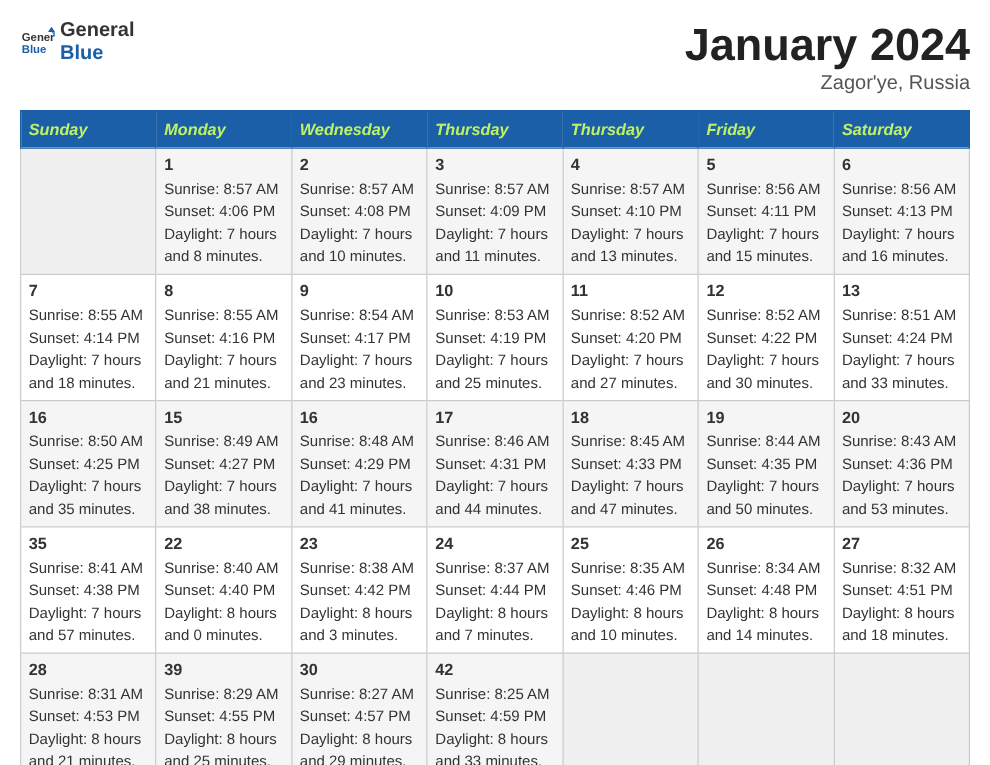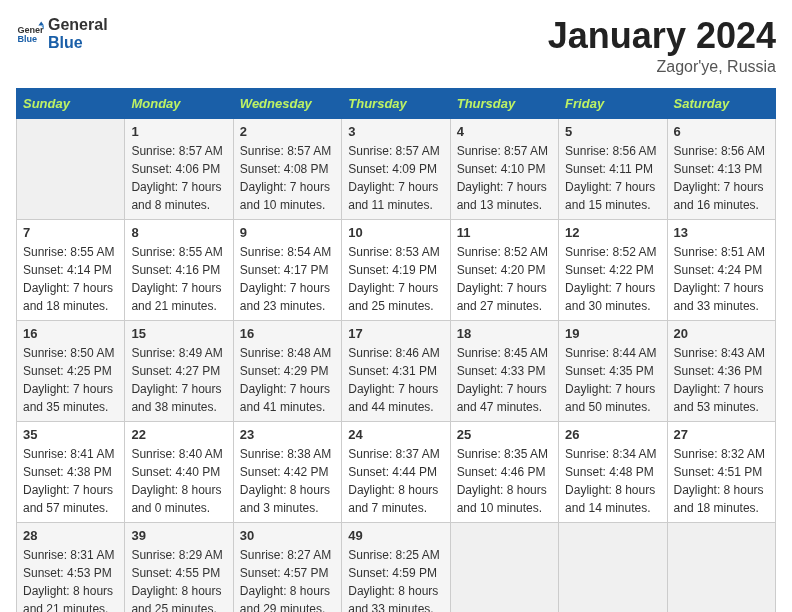--- a/index.html
+++ b/index.html
@@ -244,21 +244,21 @@
         </td>
         <td>
           <span class="day-number">39</span>
           <div class="day-info">Sunrise: 8:29 AM<br>Sunset: 4:55 PM<br>Daylight: 8 hours<br>and 25 minutes.</div>
         </td>
         <td>
           <span class="day-number">30</span>
           <div class="day-info">Sunrise: 8:27 AM<br>Sunset: 4:57 PM<br>Daylight: 8 hours<br>and 29 minutes.</div>
         </td>
         <td>
-          <span class="day-number">49</span>
+          <span class="day-number">42</span>
           <div class="day-info">Sunrise: 8:25 AM<br>Sunset: 4:59 PM<br>Daylight: 8 hours<br>and 33 minutes.</div>
         </td>
         <td class="empty-cell"></td>
         <td class="empty-cell"></td>
         <td class="empty-cell"></td>
       </tr>
     </tbody>
 </table>
 
 </body></html>

